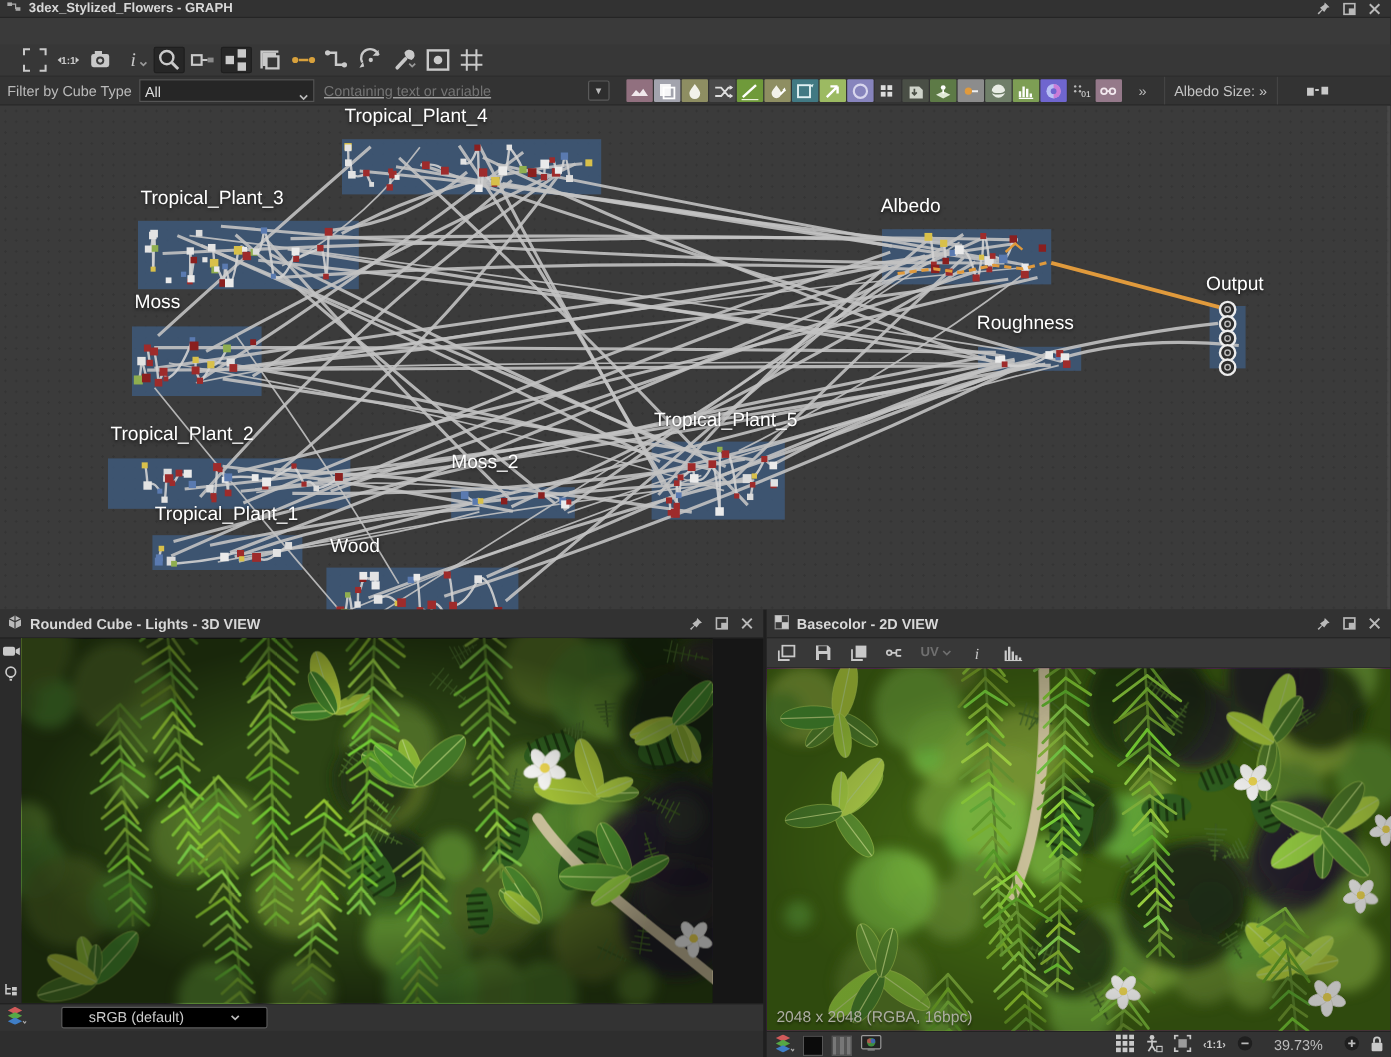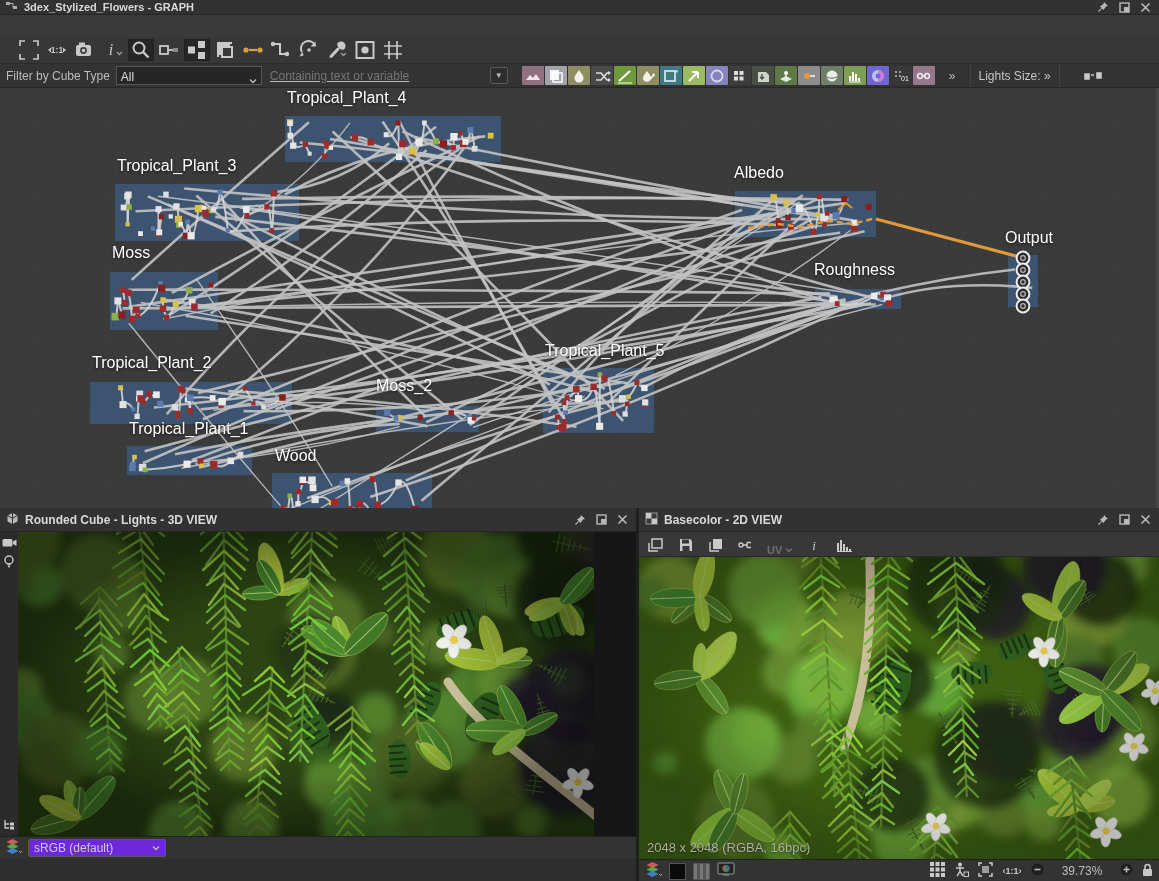--- a/index.html
+++ b/index.html
@@ -32,22 +32,22 @@
   #view2d{width:520px;flex:1;}
   .ptitle{height:23px;}
   .menubar{height:24px;background:#383838;display:flex;align-items:center;gap:0;color:#c6c6c6;font-size:12px;border-bottom:1px solid #282828;}
   .menubar span{padding:0 9px;}
   #v3d-body{position:relative;height:304px;background:#161616;display:flex;}
   #v3d-rail{width:18px;background:#2b2b2b;position:relative;}
   #v3d-rail .icon-btn{width:18px;height:20px}
   #rail-bottom{position:absolute;bottom:2px;left:0;}
   #v3d-img{width:576px;height:304px;overflow:hidden;position:relative;}
   #v3d-status{height:22px;background:#333;display:flex;align-items:center;gap:6px;padding:0 5px;border-top:1px solid #222;}
-  .csel{background:#6d28d9;border:1px solid #5a5a5a;border-radius:2px;height:16px;display:flex;align-items:center;justify-content:space-between;color:#ccc;padding:0 5px;width:126px;font-size:12px;}
-  #v2d-toolbar{height:24px;background:#383838;display:flex;align-items:flex-end;gap:4px;padding-left:4px;border-bottom:1px solid #282828;}
+  .csel{background:#000000;border:1px solid #5a5a5a;border-radius:2px;height:16px;display:flex;align-items:center;justify-content:space-between;color:#ccc;padding:0 22px;width:126px;font-size:12px;margin-left:23px;}
+  #v2d-toolbar{height:24px;background:#383838;display:flex;align-items:center;gap:4px;padding-left:4px;border-bottom:1px solid #282828;}
   #v2d-body{position:relative;height:302px;background:#701a75;overflow:hidden;}
   #v2d-info{position:absolute;left:8px;bottom:4px;color:#adada3;font-size:13px;text-shadow:0 1px 2px rgba(0,0,0,.5);}
   #v2d-status{height:22px;background:#333;display:flex;align-items:center;gap:7px;padding:0 6px;border-top:1px solid #222;}
   #v2d-status .right{margin-left:auto;display:flex;align-items:center;gap:9px;}
   .swatch{width:15px;height:15px;border:1px solid #555;}
   #zoom-val{color:#bdbdbd;width:58px;text-align:center;}
   .uv-ctl{color:#6f6f6f;font-size:11px;display:flex;align-items:center;gap:3px;padding:0 4px;}
 </style>
 </head>
 <body>
@@ -301,21 +301,21 @@
           </span>
           <span class="pal" style="background: rgb(149, 121, 138);">
             <svg width="18" height="16" viewBox="0 0 18 16">
               <circle cx="5" cy="8" r="2.4" fill="none" stroke="#f2e8ee" stroke-width="1.5"></circle>
               <circle cx="12" cy="8" r="2.4" fill="none" stroke="#f2e8ee" stroke-width="1.5"></circle>
               <path d="M7 8h3.5" stroke="#f2e8ee" stroke-width="1.5"></path>
             </svg>
           </span>
         </div>
       <span class="chev">»</span>
-      <span id="parent-size">Lights Size: »</span>
+      <span id="parent-size">Albedo Size: »</span>
       <span class="icon-btn" style="margin-left:14px">
         <svg width="20" height="12" viewBox="0 0 20 12">
             <path d="M2 4h4v5H2zM8 5h3M14 3h4v5h-4z" stroke="#c9c9c9" stroke-width="1.6" fill="#c9c9c9"></path>
           </svg>
       </span>
     </div>
 
     <div id="graph-canvas">
       <svg id="graph-svg" width="1159" height="444">
           <rect x="285" y="28" width="216" height="46" fill="#3e5a7d" opacity="0.82"></rect>

